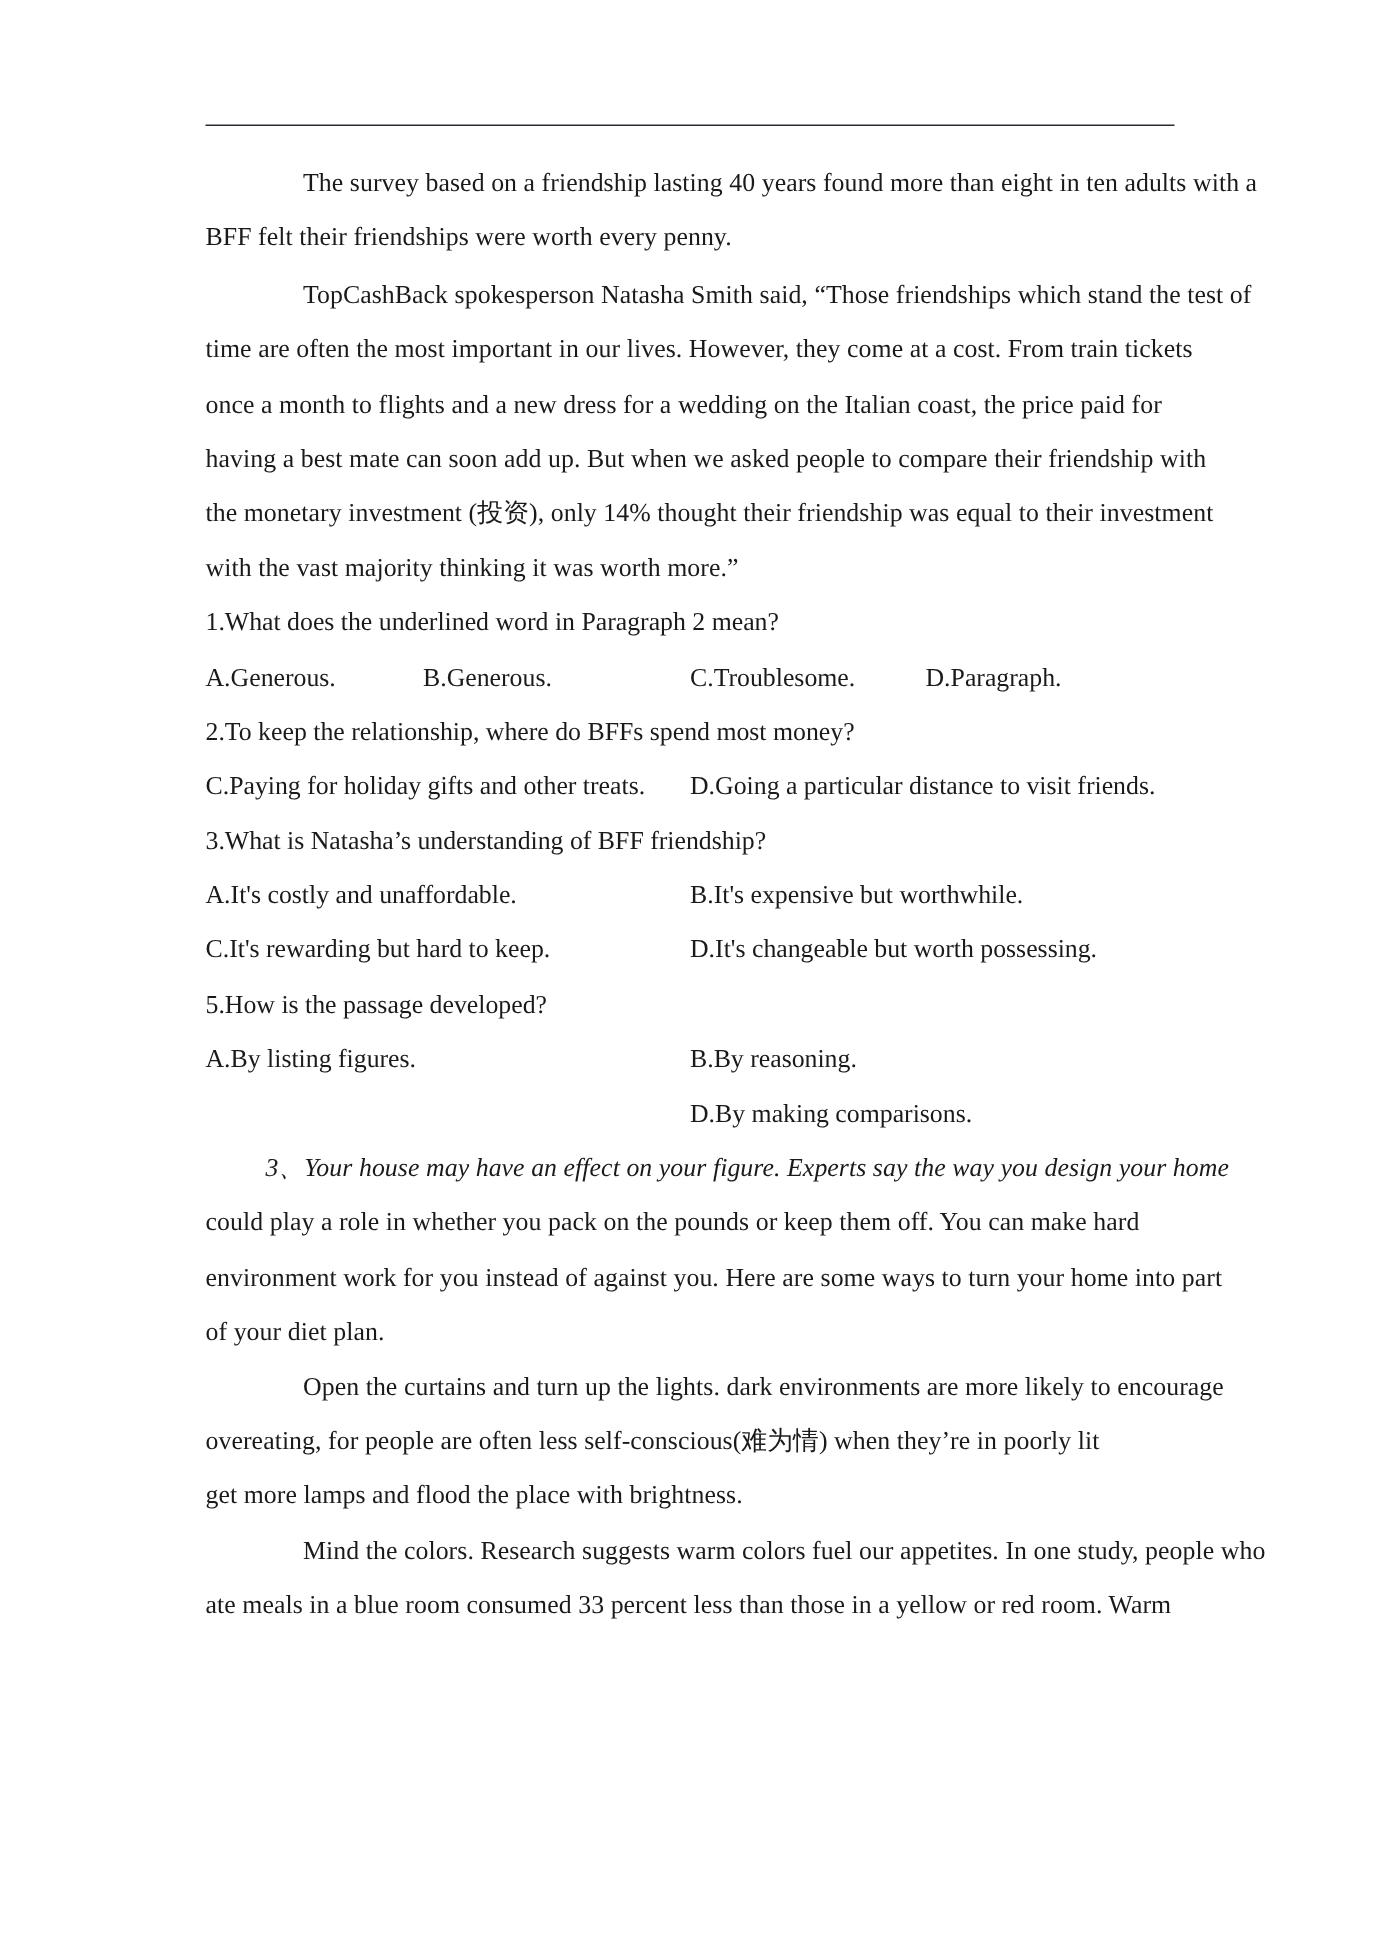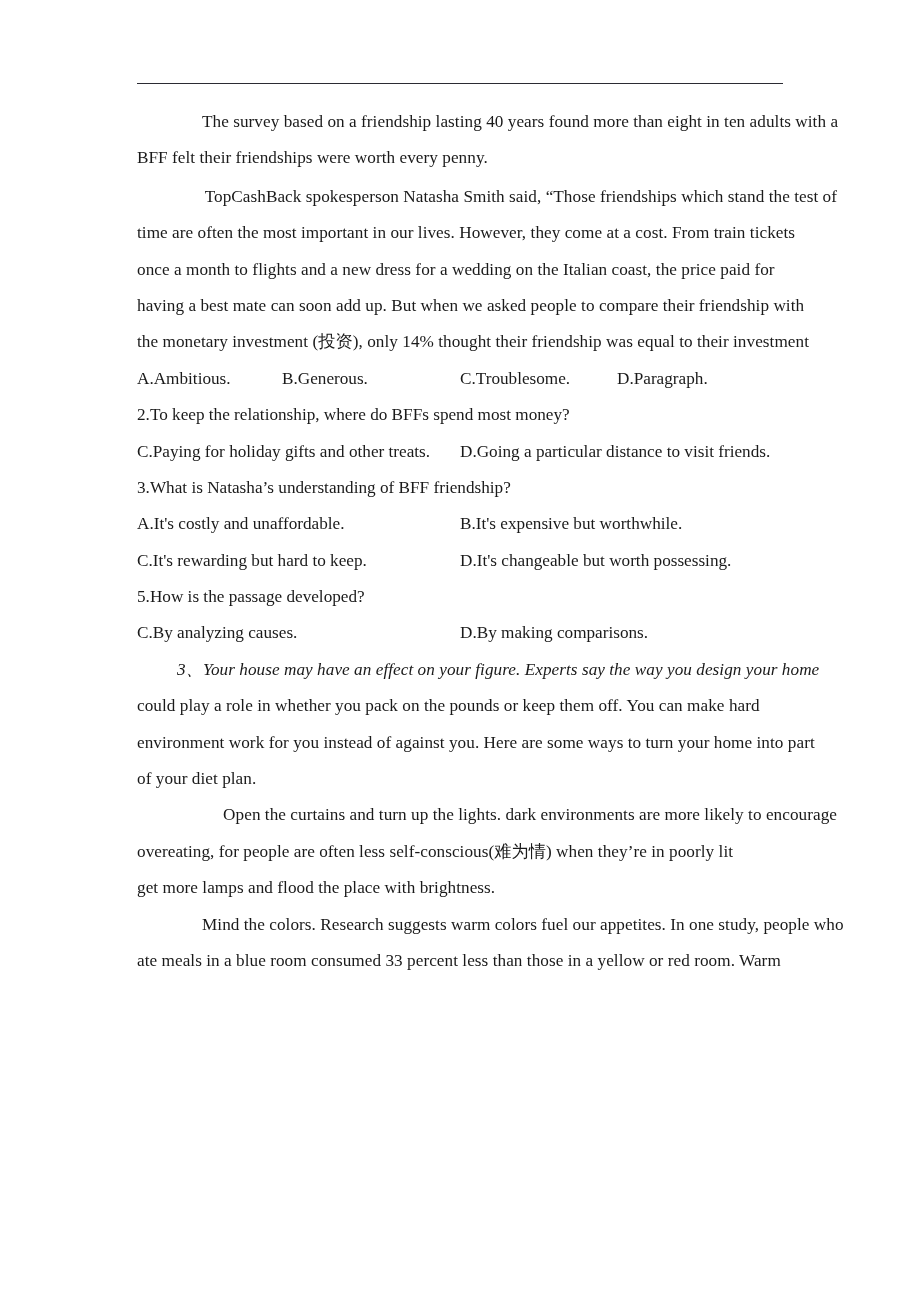--- a/index.html
+++ b/index.html
@@ -40,21 +40,20 @@
   }
   .line {
     height: 36.4px;
     line-height: 36.4px;
     font-size: 17.2px;
     white-space: pre;
     letter-spacing: 0.05px;
   }
   .line.indent {
     padding-left: 65px;
-    text-align: right;
   }
   .line.indent-sm {
     padding-left: 40px;
     font-style: italic;
   }
   .gap {
     height: 2px;
   }
   
   .qline {
@@ -97,25 +96,27 @@
     </div>
 
     <div class="gap"></div>
 
     <div>
       <div class="line indent">TopCashBack spokesperson Natasha Smith said, “Those friendships which stand the test of</div>
       <div class="line">time are often the most important in our lives. However, they come at a cost. From train tickets</div>
       <div class="line">once a month to flights and a new dress for a wedding on the Italian coast, the price paid for</div>
       <div class="line">having a best mate can soon add up. But when we asked people to compare their friendship with</div>
       <div class="line">the monetary investment (投资), only 14% thought their friendship was equal to their investment</div>
+      <div class="line">with the vast majority thinking it was worth more.”</div>
     </div>
 
     <div>
+      <div class="qline">1.What does the underlined word in Paragraph 2 mean?</div>
       <div class="opt-row">
-        <span class="opt c1">A.Ambitious.</span>
+        <span class="opt c1">A.Generous.</span>
         <span class="opt c2">B.Generous.</span>
         <span class="opt c3">C.Troublesome.</span>
         <span class="opt c4">D.Paragraph.</span>
       </div>
     </div>
 
     <div>
       <div class="qline">2.To keep the relationship, where do BFFs spend most money?</div>
       <div class="opt-row">
         <span class="opt c1">C.Paying for holiday gifts and other treats.</span>
@@ -131,21 +132,24 @@
       </div>
       <div class="opt-row">
         <span class="opt c1">C.It's rewarding but hard to keep.</span>
         <span class="opt h2">D.It's changeable but worth possessing.</span>
       </div>
     </div>
 
     <div>
       <div class="qline">5.How is the passage developed?</div>
       <div class="opt-row">
-        <span class="opt c1">C.By analyzing causes.</span>
+        <span class="opt c1">A.By listing figures.</span>
+        <span class="opt h2">B.By reasoning.</span>
+      </div>
+      <div class="opt-row">
         <span class="opt h2">D.By making comparisons.</span>
       </div>
     </div>
 
     <div>
       <div class="line indent-sm">3、Your house may have an effect on your figure. Experts say the way you design your home</div>
       <div class="line">could play a role in whether you pack on the pounds or keep them off. You can make hard</div>
       <div class="line">environment work for you instead of against you. Here are some ways to turn your home into part</div>
       <div class="line">of your diet plan.</div>
     </div>

